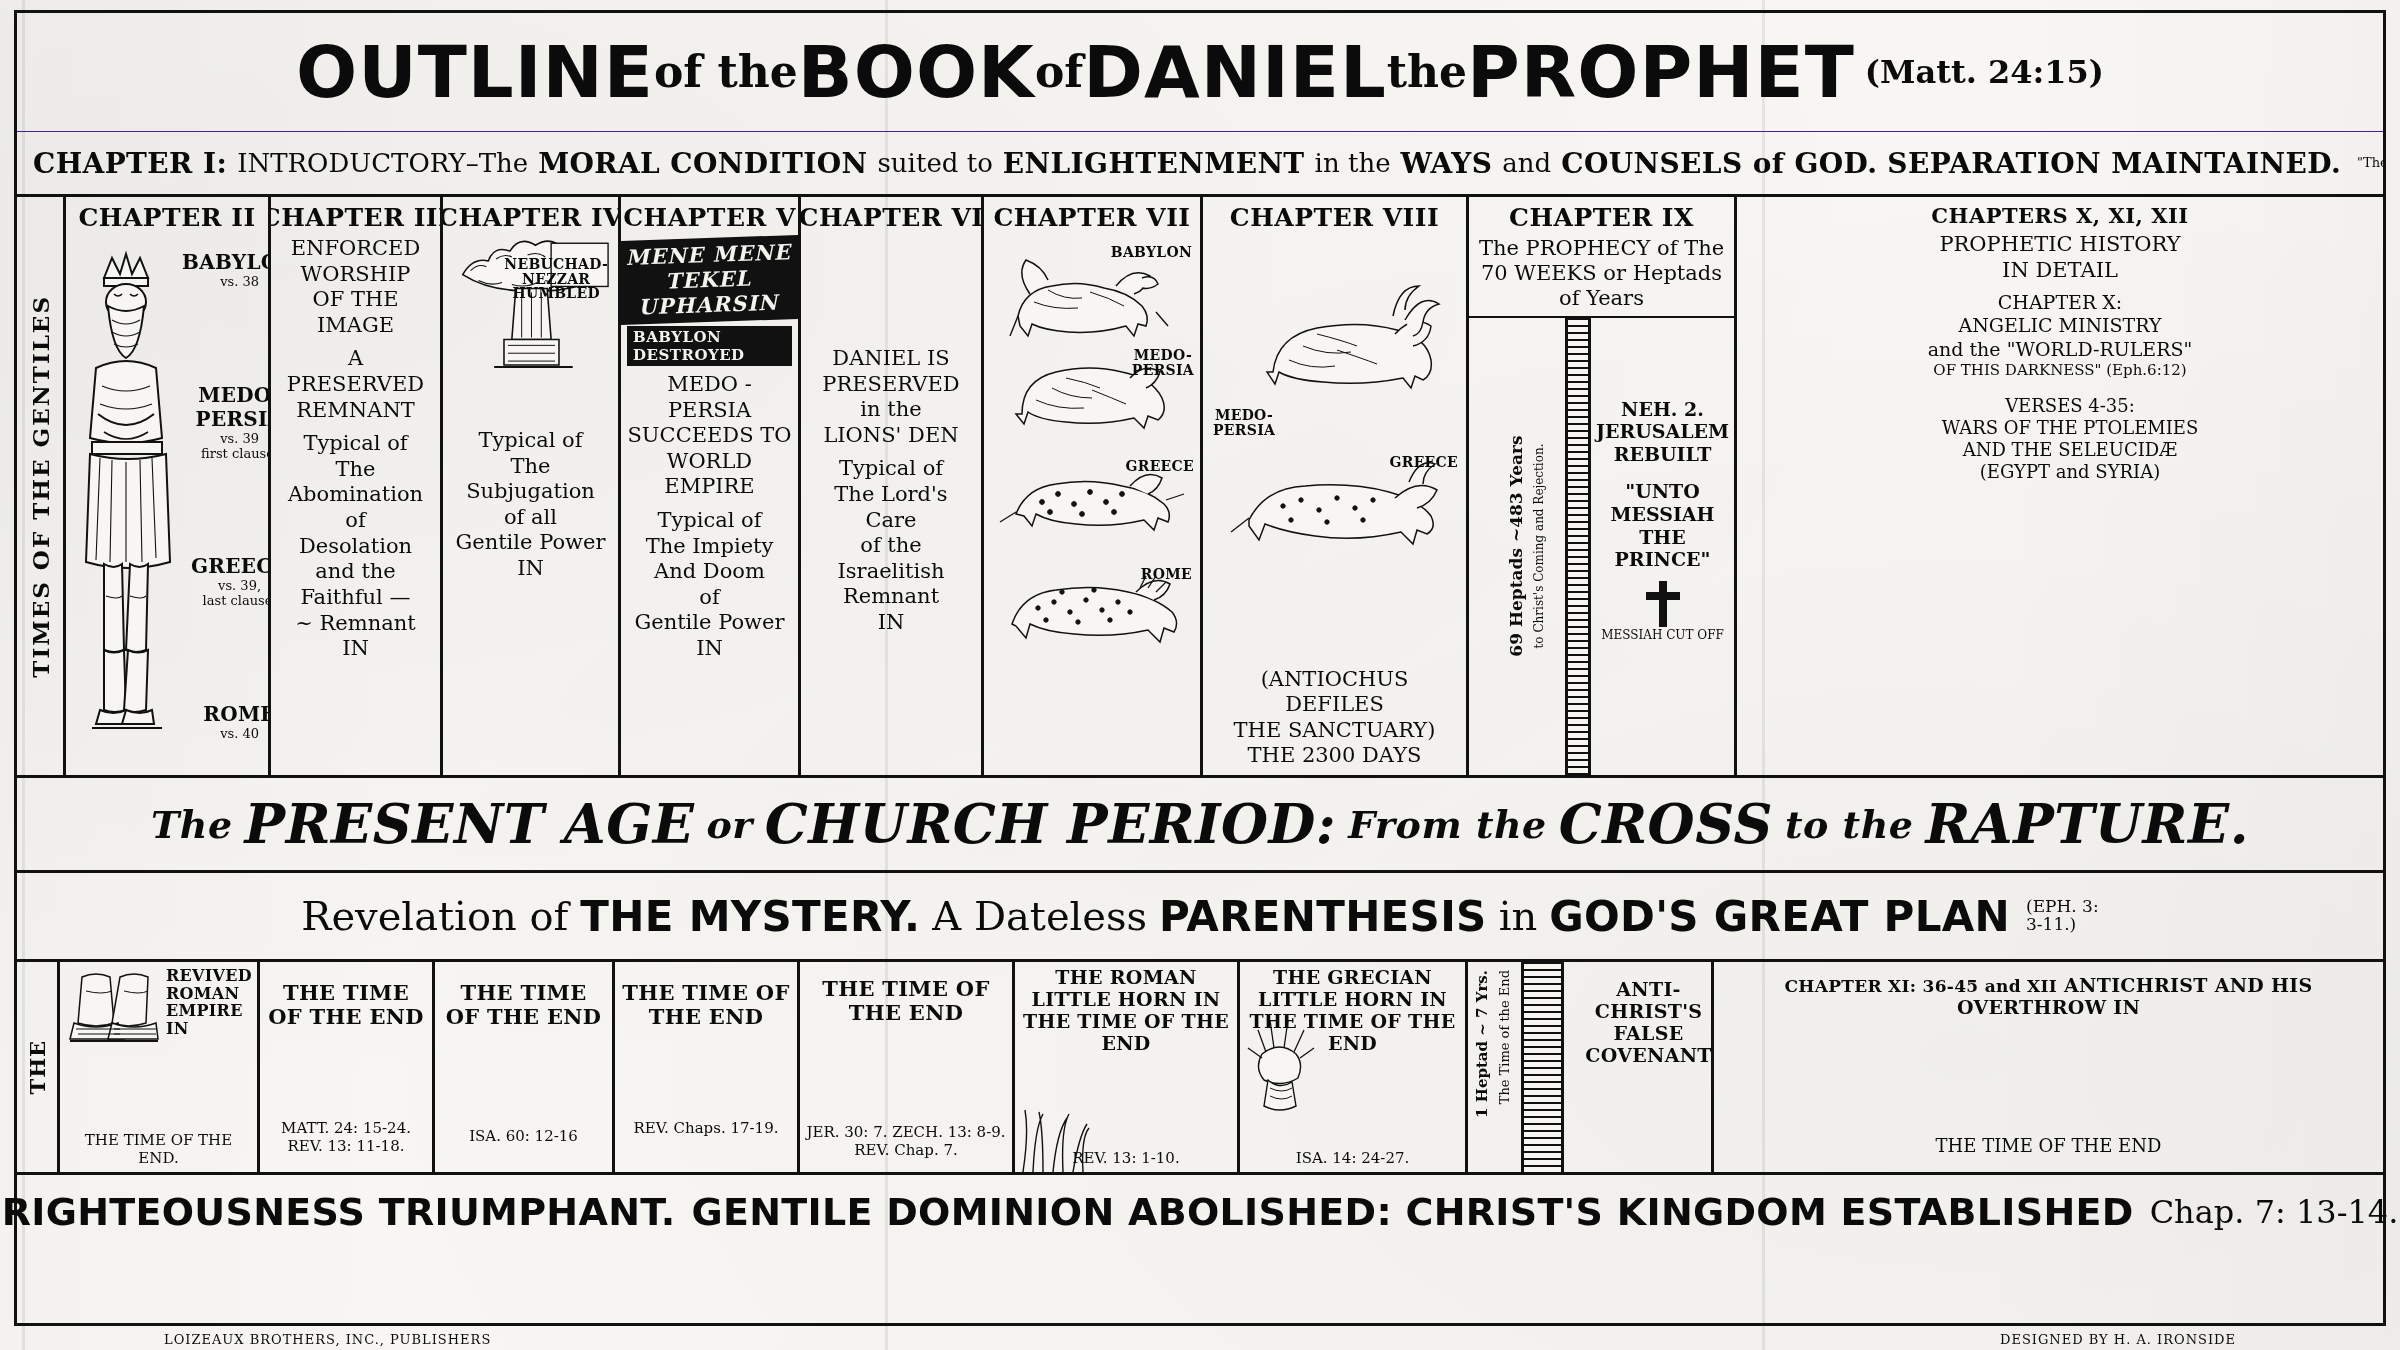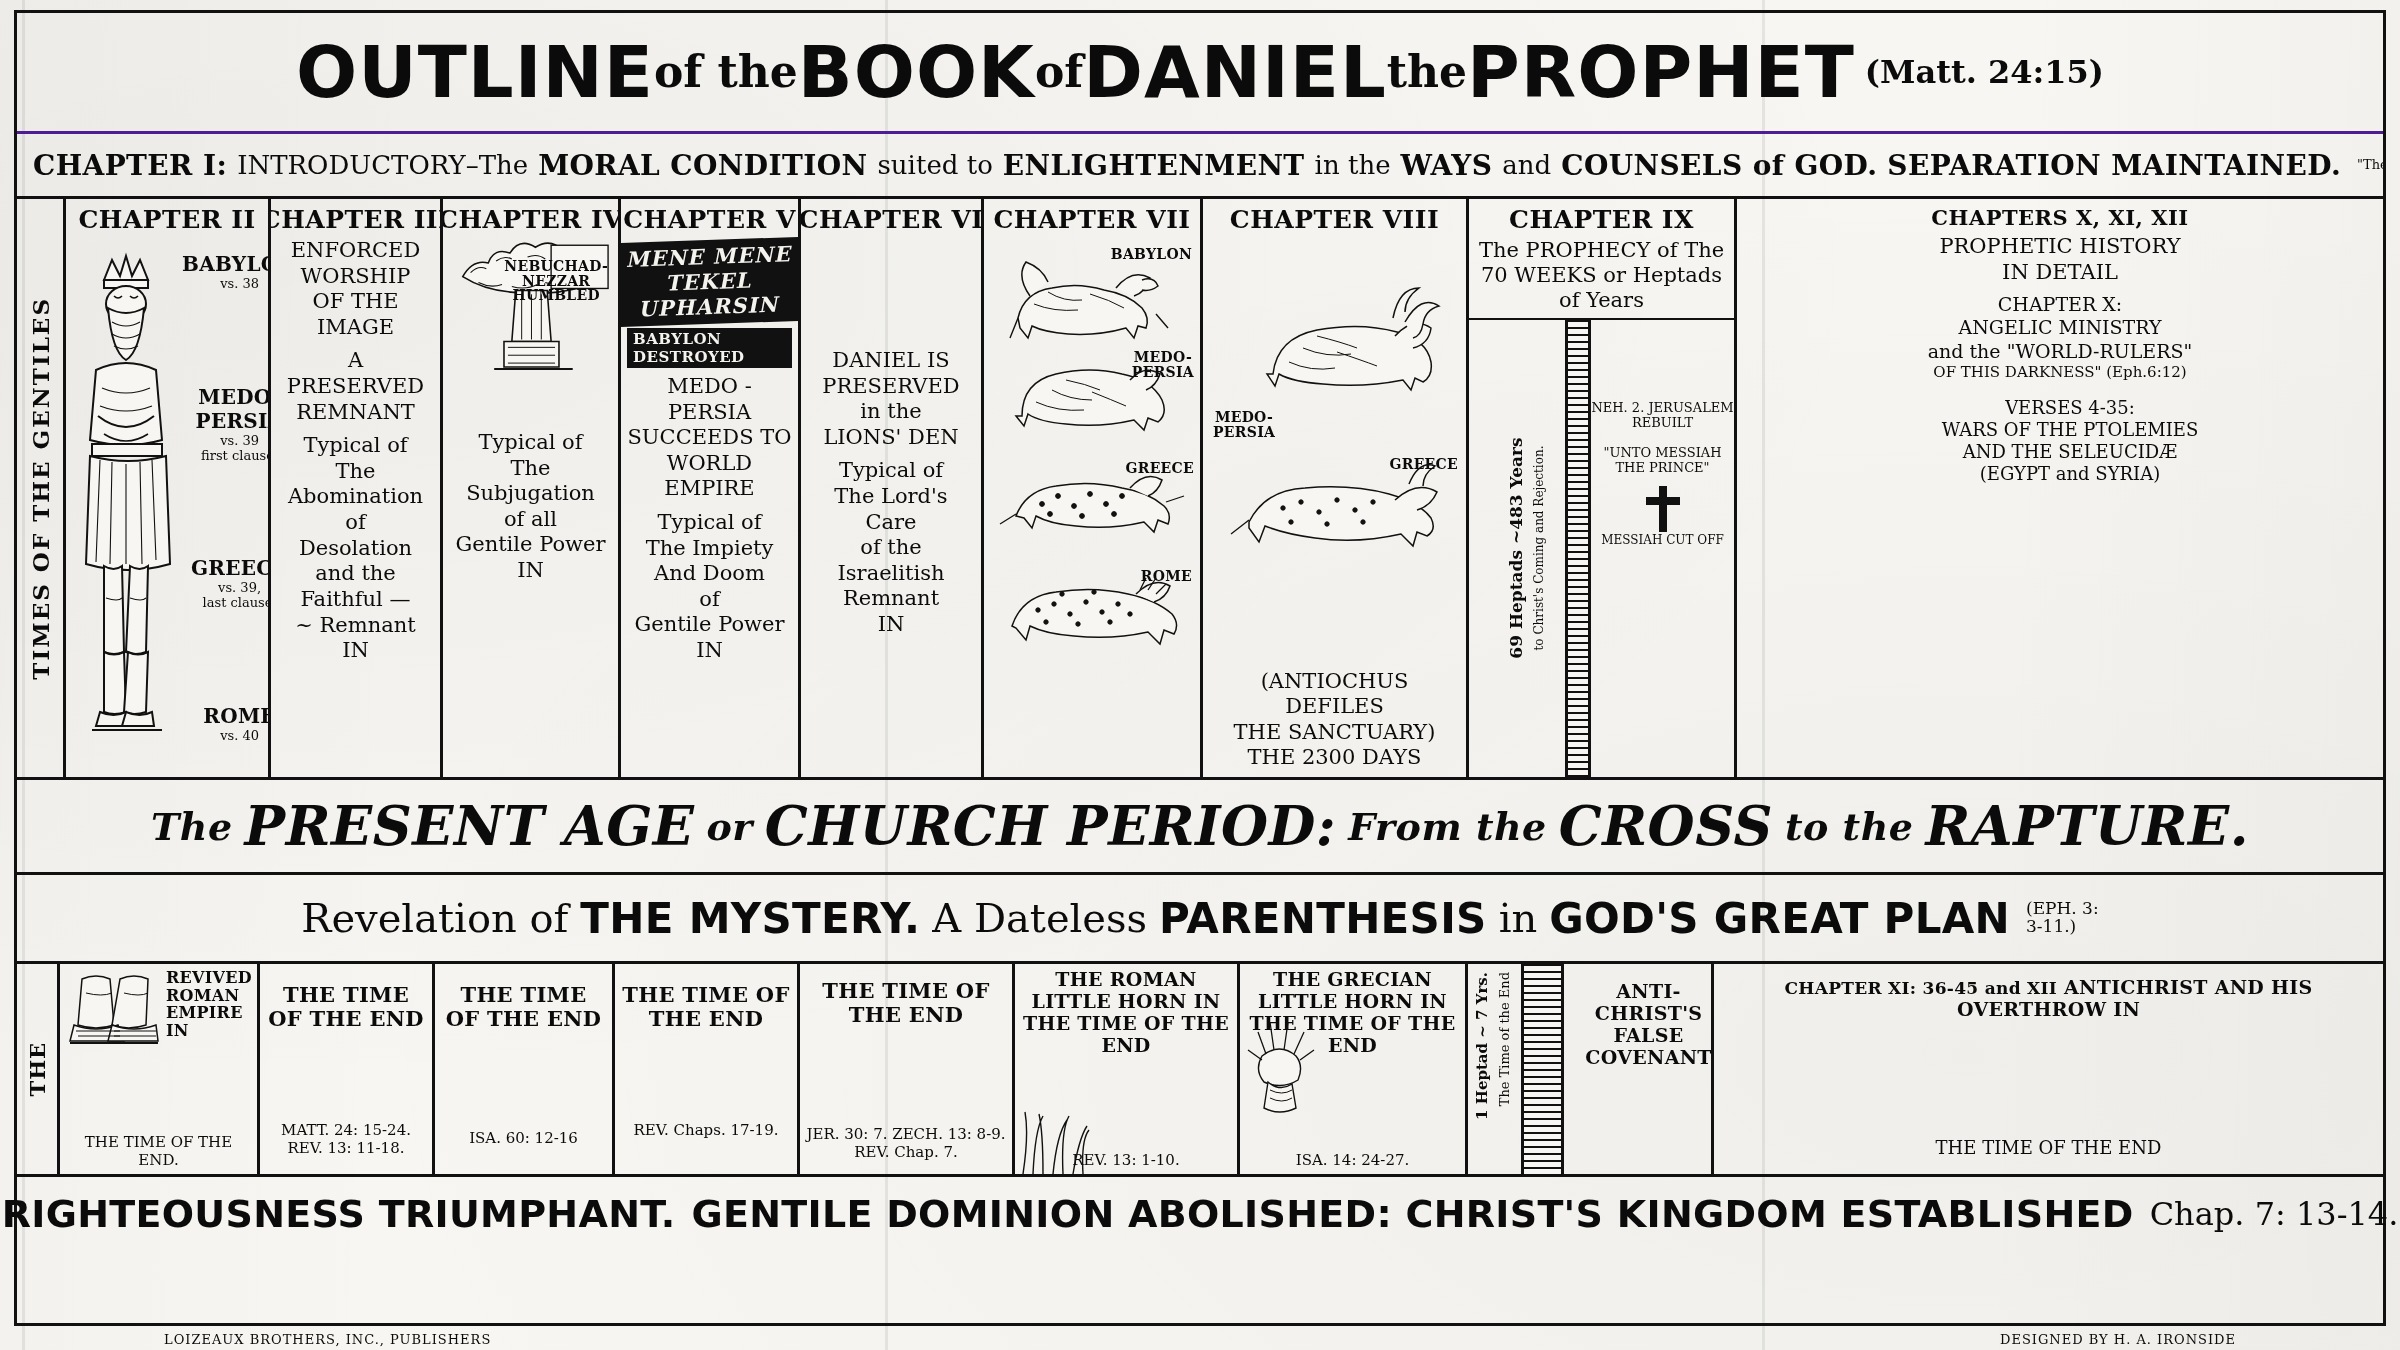--- a/index.html
+++ b/index.html
@@ -50,21 +50,21 @@
     border: 3px solid #111;
     box-sizing: border-box;
     height: 1316px;
     display: flex;
     flex-direction: column;
     background: transparent;
   }
 
   
   .title-bar {
-    border-bottom: 3px solid #4c1d95;
+    border-bottom: 1px solid #4c1d95;
     height: 118px;
     display: flex;
     align-items: center;
     justify-content: center;
     gap: 0;
     padding: 0 4px;
     white-space: nowrap;
   }
   .t-big {
     font-family: "DejaVu Sans", sans-serif;
@@ -282,21 +282,21 @@
   }
   .ix-right {
     flex: 1 1 auto;
     display: flex;
     flex-direction: column;
     align-items: center;
     padding-top: 80px;
     font-family: "DejaVu Serif", serif;
     text-align: center;
   }
-  .ix-right .r1 { font-size: 13px; font-weight: 400; line-height: 1.2; }
+  .ix-right .r1 { font-size: 19px; font-weight: 700; line-height: 1.2; }
   .ix-head-block {
     text-align: center;
     font-family: "DejaVu Serif", serif;
     font-size: 21px;
     line-height: 1.2;
   }
   .cross {
     position: relative;
     width: 34px;
     height: 46px;

